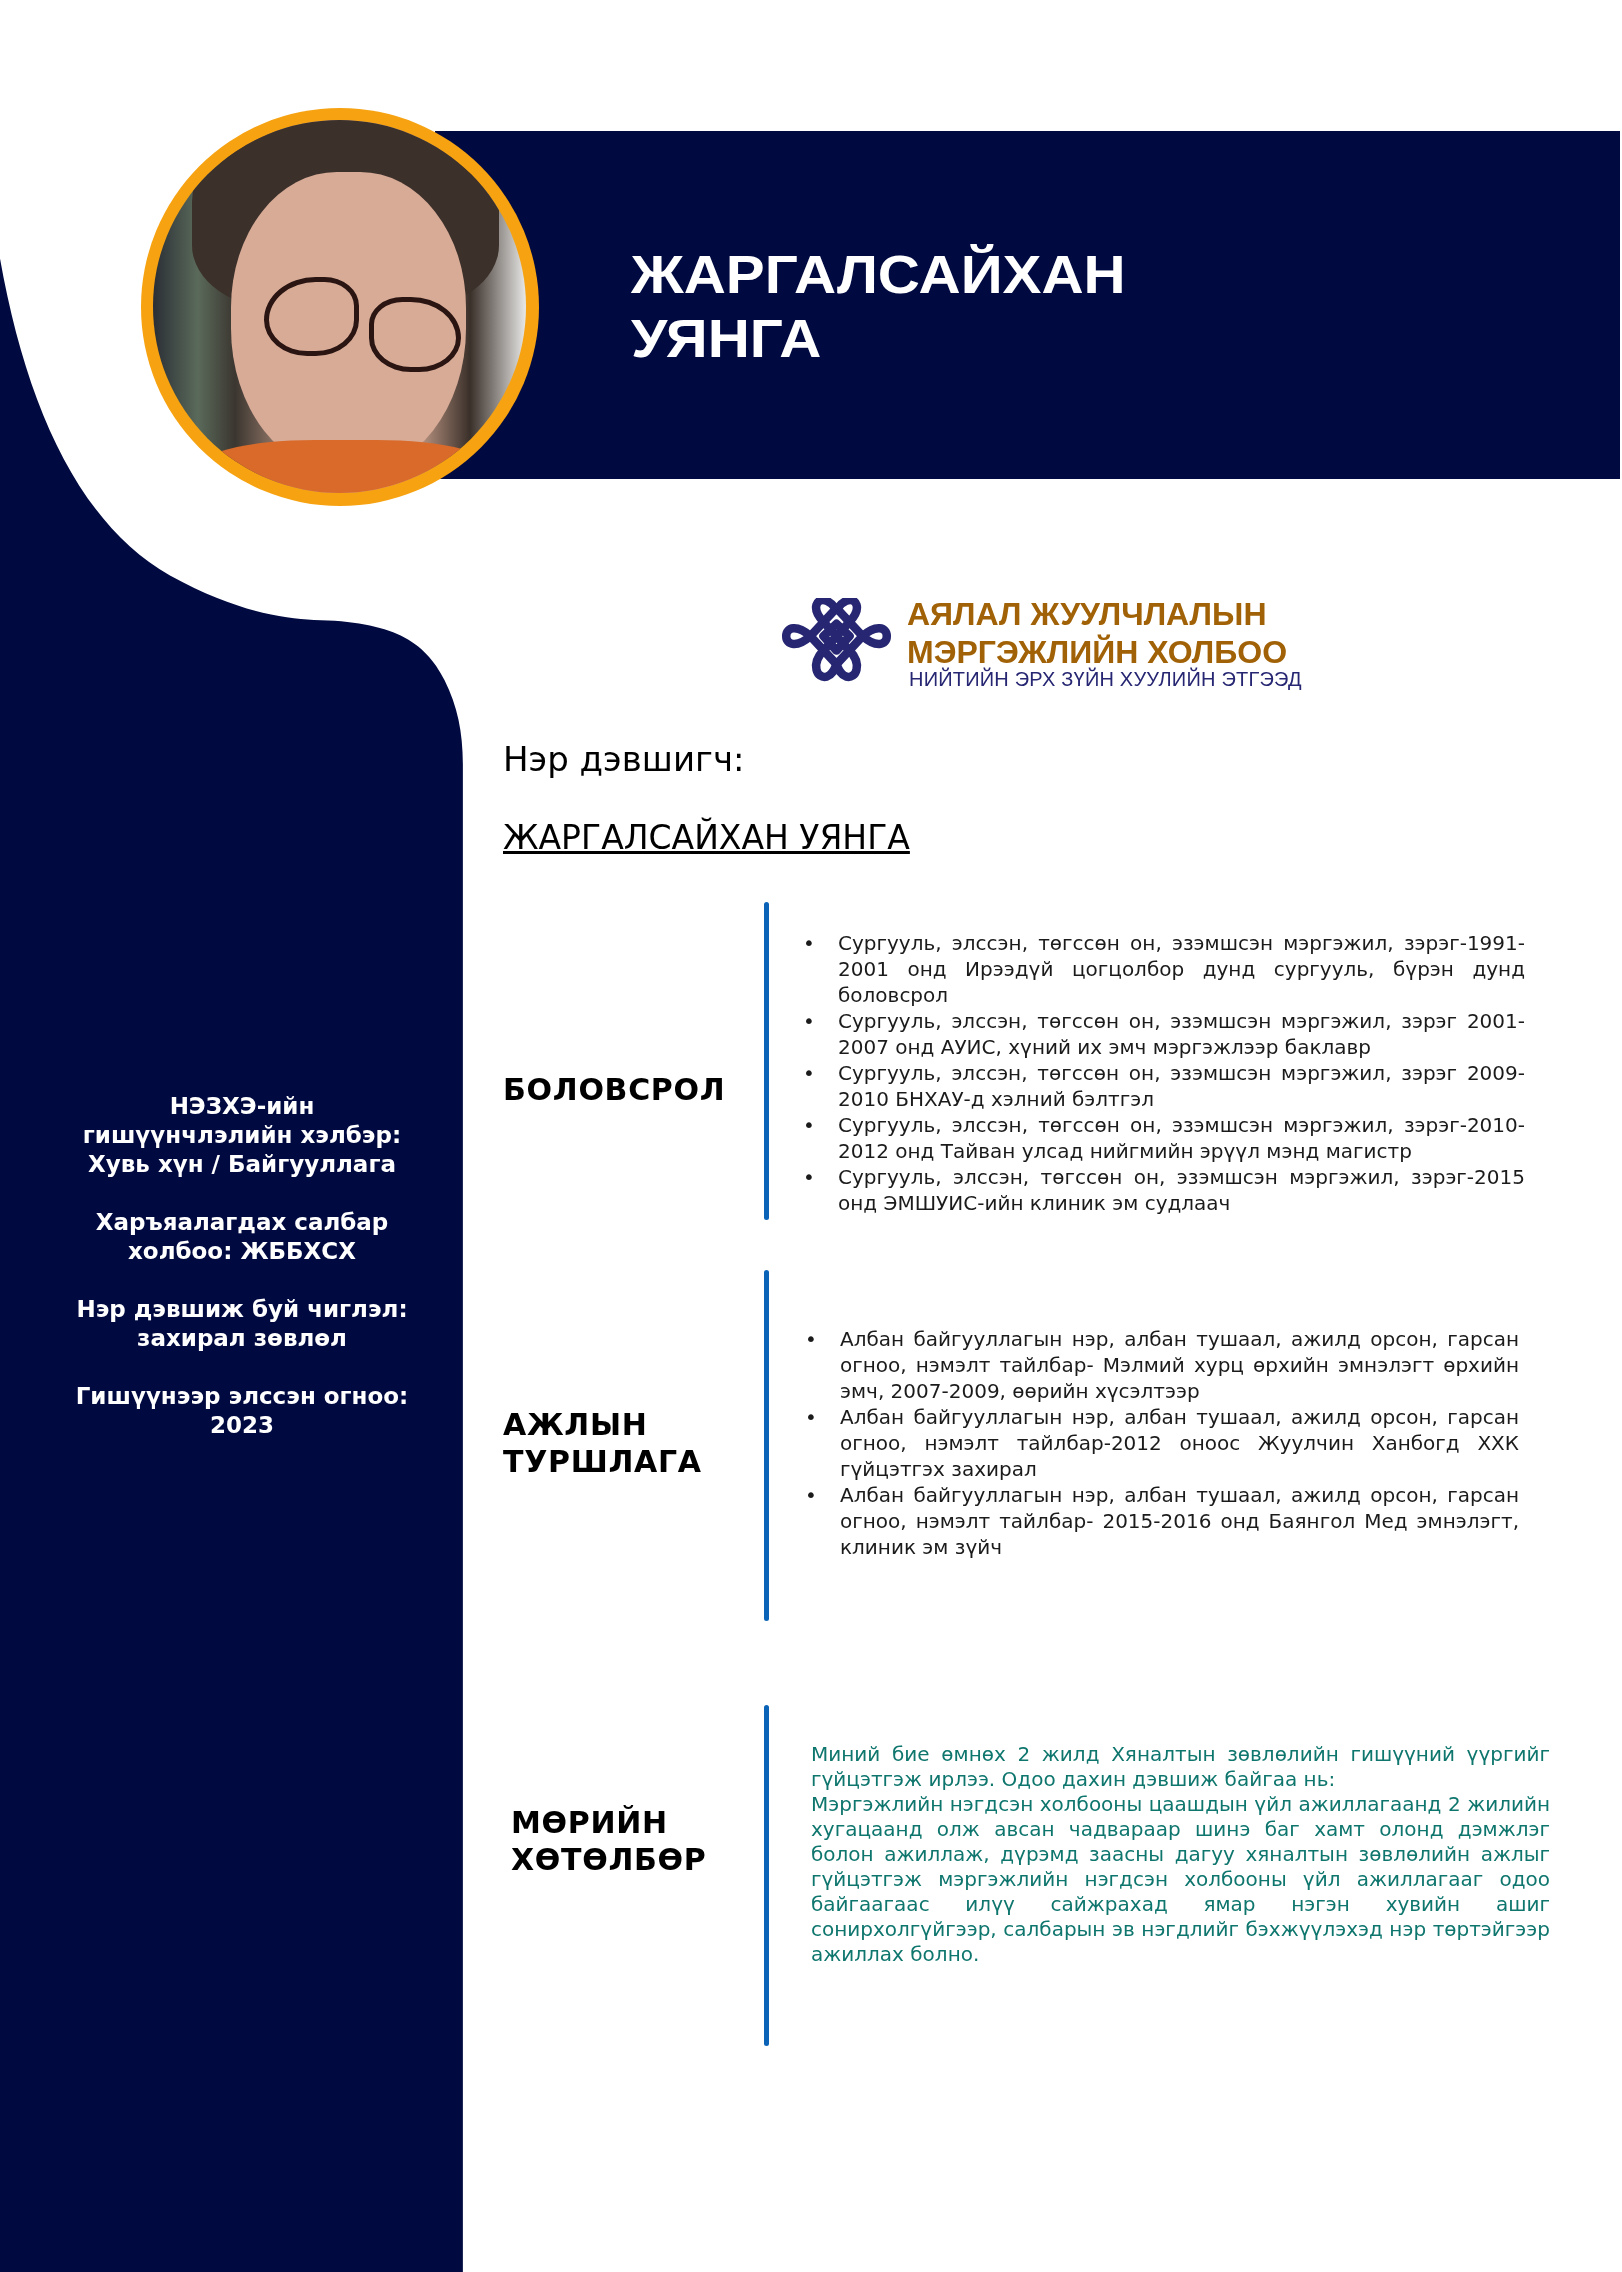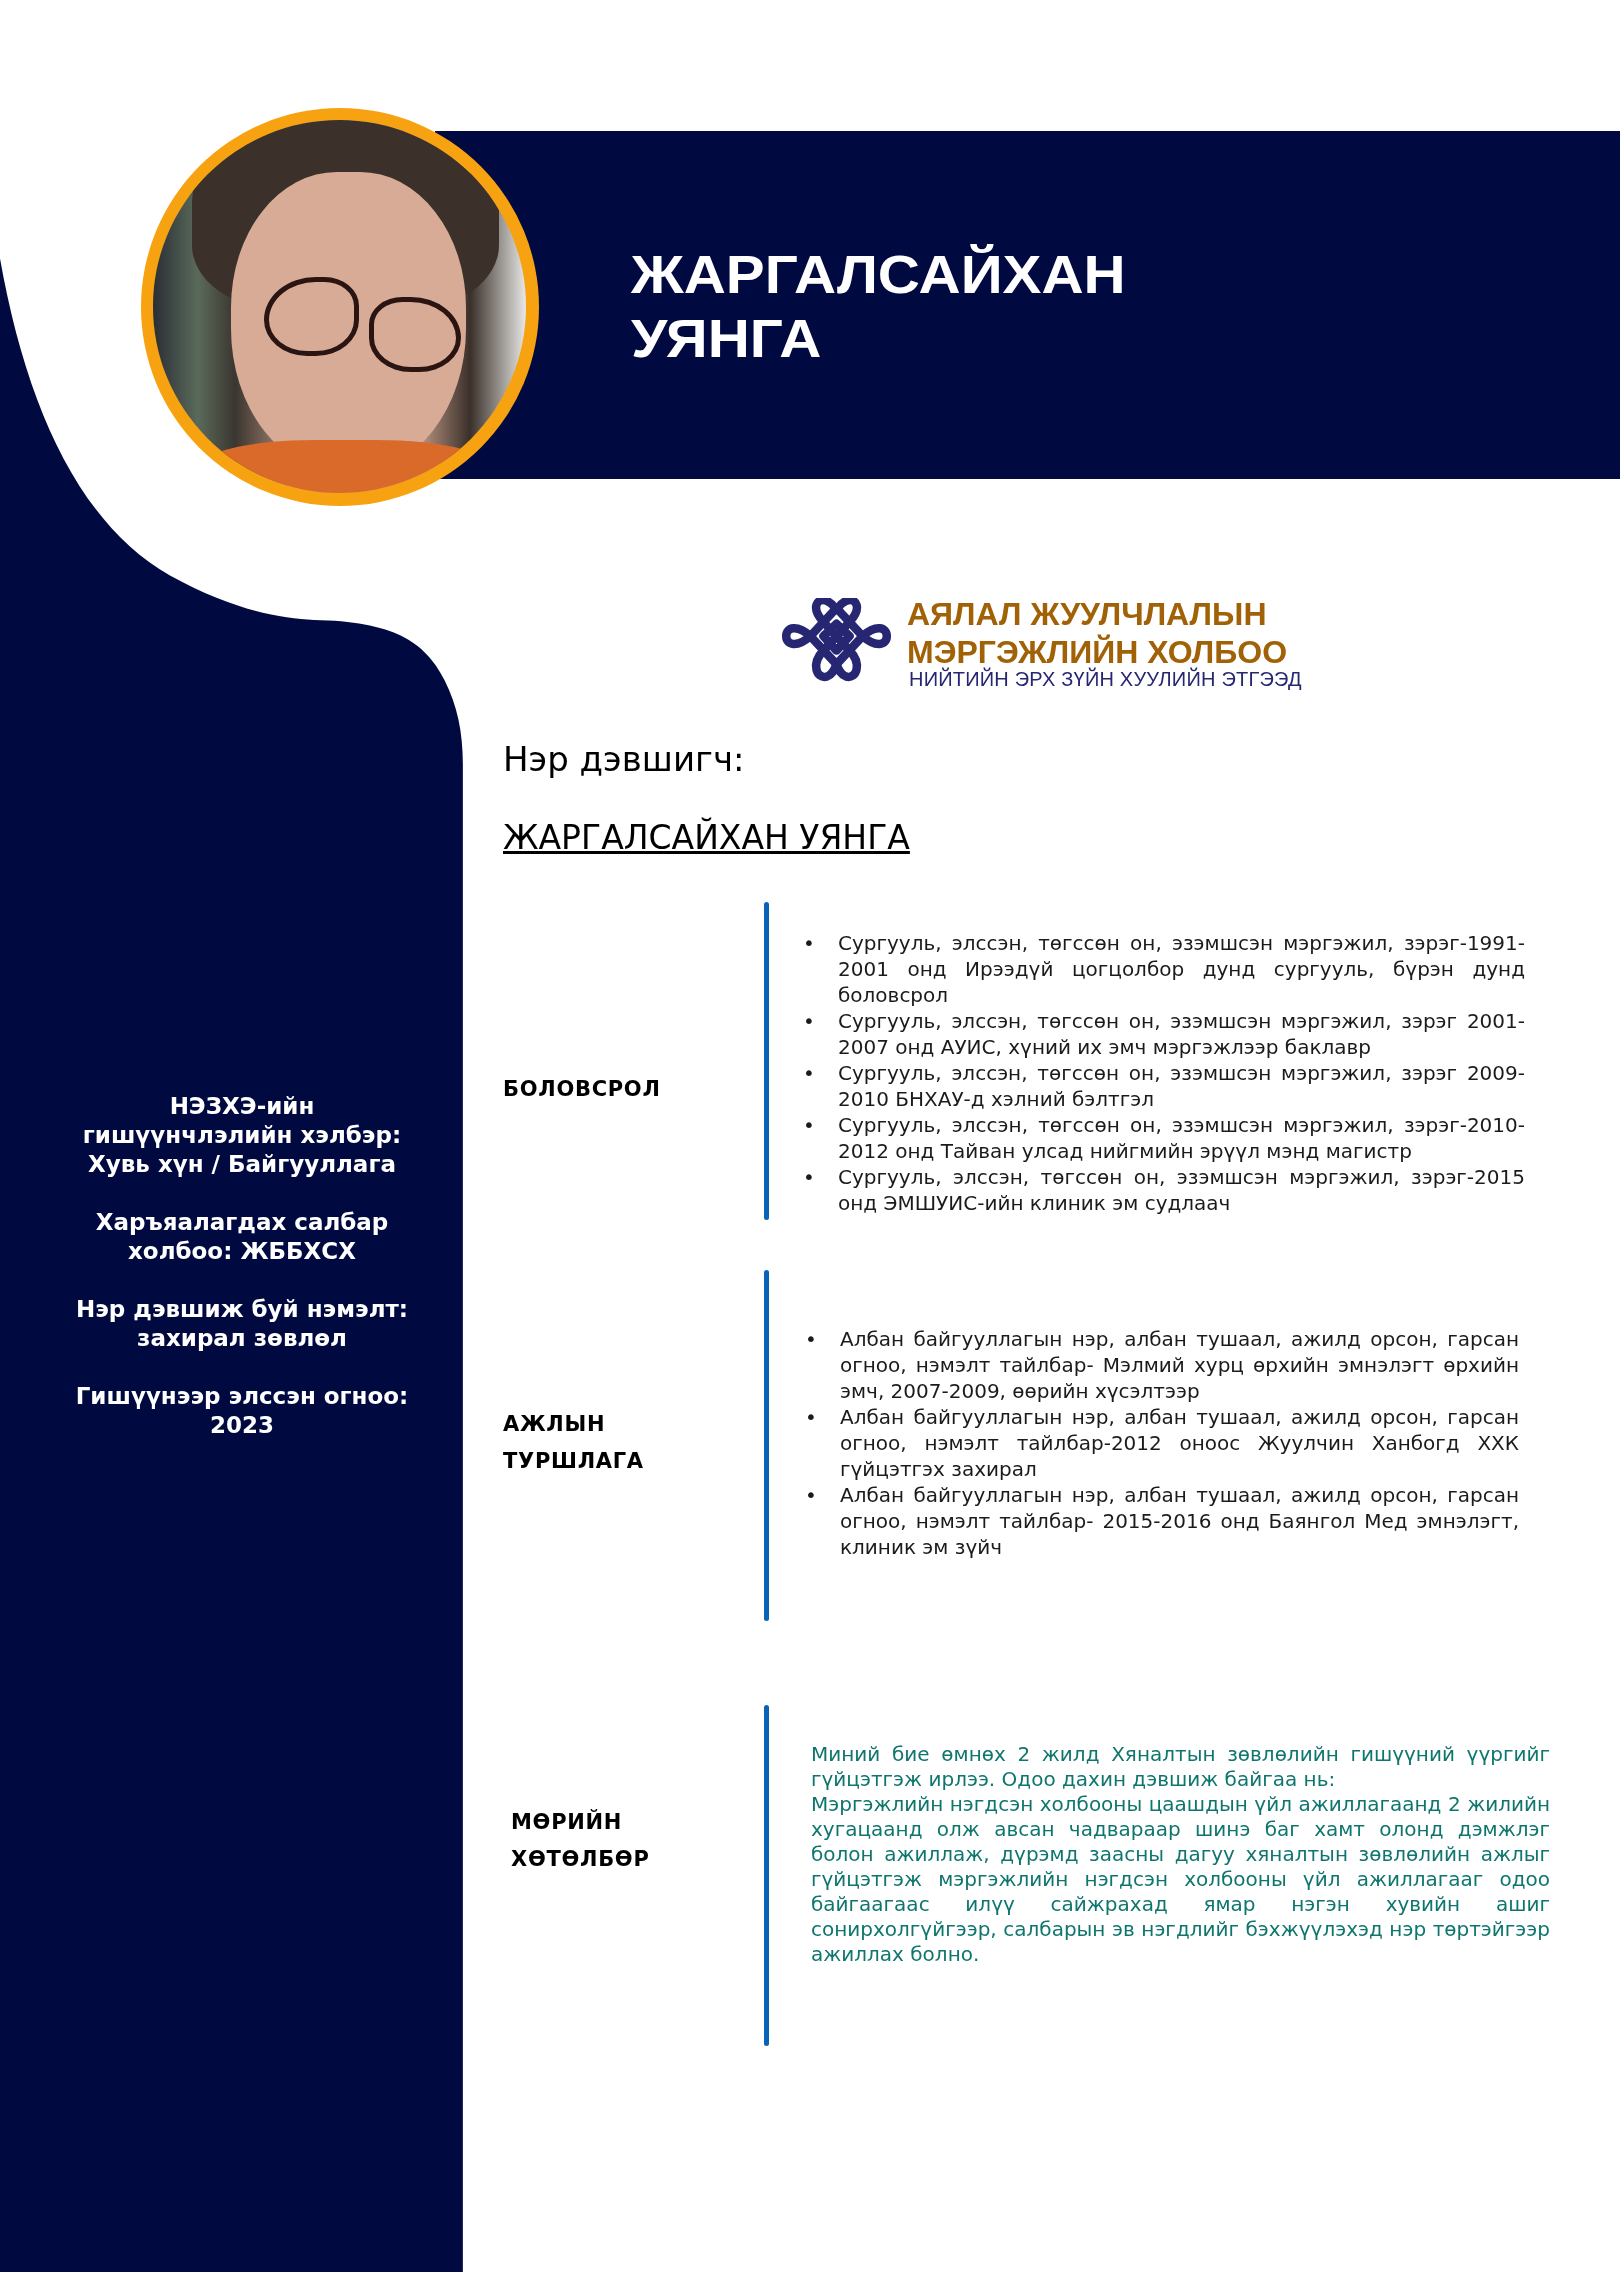--- a/index.html
+++ b/index.html
@@ -36,21 +36,21 @@
   
   .nominee-label { position:absolute; left:503px; top:739px; font-size:34px; font-weight:400; color:#000; white-space:nowrap; }
   .nominee-name { position:absolute; left:503px; top:818px; font-size:33px; font-weight:400; color:#000; white-space:nowrap;text-decoration:underline; }
 
   
   .side-info { position:absolute; left:26px; top:1092px; width:432px; text-align:center; color:#fff;
                font-weight:700; font-size:23px; line-height:29px; }
   .side-info .blk { margin-bottom:29px; }
 
   
-  .sec-title { position:absolute; left:503px; font-weight:700; font-size:21px; line-height:37px; color:#000; letter-spacing:0.7px; }
+  .sec-title { position:absolute; left:503px; font-weight:700; font-size:30px; line-height:37px; color:#000; letter-spacing:0.7px; }
   .vline { position:absolute; left:764px; width:4.6px; background:#0a63b7; border-radius:2.6px; }
   .bullets { position:absolute; margin:0; padding:0; list-style:none; font-size:20px; line-height:26px; color:#1b1b1b; text-align:justify; }
   .bullets li { position:relative; padding-left:35px; }
   .bullets li .dot { position:absolute; left:0; top:0; }
   .para { position:absolute; font-size:20px; line-height:25px; color:#0f766e; text-align:justify; }
 </style>
 </head>
 <body>
 
 <svg id="left-shape" viewBox="0 0 2481 3476">
@@ -112,21 +112,21 @@
   <div class="blk">
     <div>НЭЗХЭ-ийн</div>
     <div>гишүүнчлэлийн хэлбэр:</div>
     <div>Хувь хүн / Байгууллага</div>
   </div>
   <div class="blk">
     <div>Харъяалагдах салбар</div>
     <div>холбоо: ЖББХСХ</div>
   </div>
   <div class="blk">
-    <div>Нэр дэвшиж буй нэмэлт:</div>
+    <div>Нэр дэвшиж буй чиглэл:</div>
     <div>захирал зөвлөл</div>
   </div>
   <div class="blk">
     <div>Гишүүнээр элссэн огноо:</div>
     <div>2023</div>
   </div>
 </div>
 
 <div class="sec-title" style="top:1071px;">
   <div>БОЛОВСРОЛ</div>

